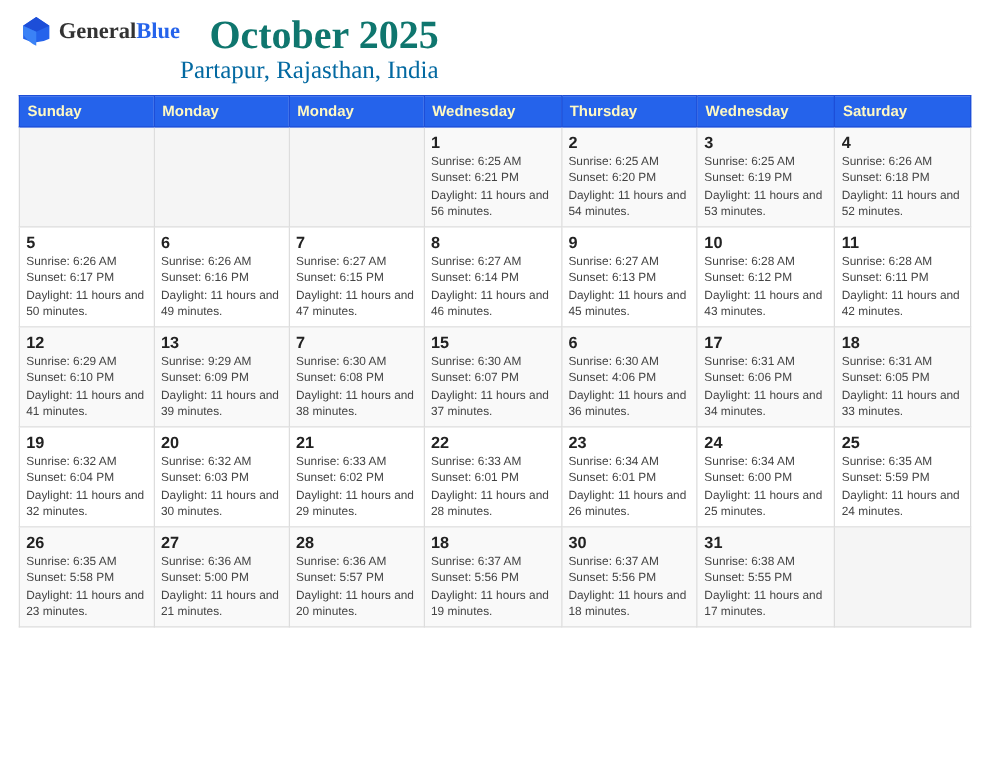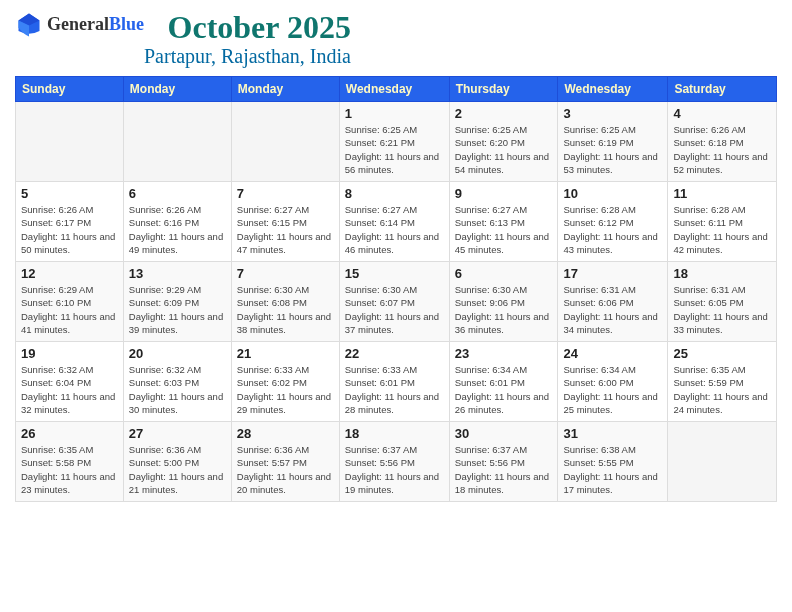--- a/index.html
+++ b/index.html
@@ -245,21 +245,21 @@
           <td>
             <span class="day-number">15</span>
             <div class="day-info">Sunrise: 6:30 AM
 Sunset: 6:07 PM
 Daylight: 11 hours
 and 37 minutes.</div>
           </td>
           <td>
             <span class="day-number">6</span>
             <div class="day-info">Sunrise: 6:30 AM
-Sunset: 9:06 PM
+Sunset: 4:06 PM
 Daylight: 11 hours
 and 36 minutes.</div>
           </td>
           <td>
             <span class="day-number">17</span>
             <div class="day-info">Sunrise: 6:31 AM
 Sunset: 6:06 PM
 Daylight: 11 hours
 and 34 minutes.</div>
           </td>

